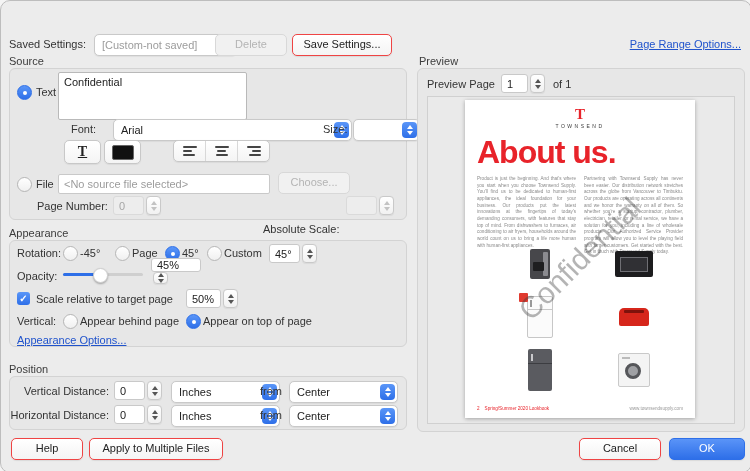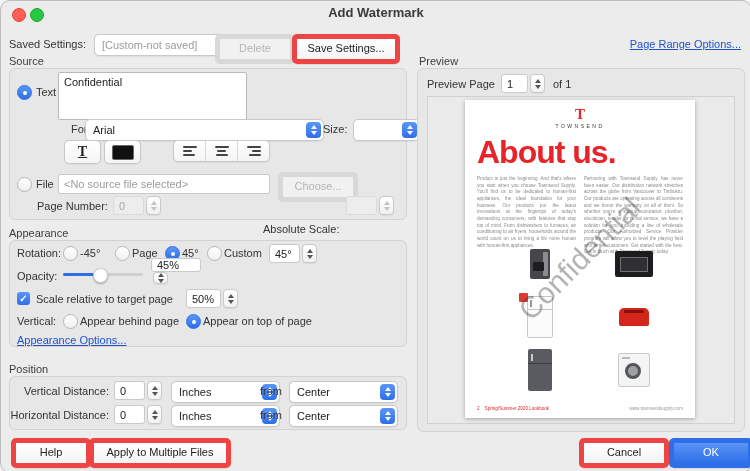--- a/index.html
+++ b/index.html
@@ -5,21 +5,21 @@
   html,body{margin:0;padding:0;background:#f4f4f4;}
   body{width:750px;height:471px;font-family:"Liberation Sans",sans-serif;font-size:11px;color:#222;}
   .window{position:absolute;top:0;left:0;width:750px;height:471px;background:#ececec;border-radius:10px;border:1px solid #bdbdbd;overflow:hidden;}
   .titlebar{position:absolute;top:0;left:0;right:0;height:24px;text-align:center;}
   .title{display:inline-block;line-height:24px;font-weight:bold;font-size:13px;color:#3a3a3a;}
   .dot{position:absolute;top:7px;width:12px;height:12px;border-radius:50%;}
   .label{position:absolute;font-size:11px;color:#333;white-space:nowrap;}
   .section-label{color:#3c3c3c;}
   .muted{color:#9c9c9c;}
   .groupbox{position:absolute;background:#e7e7e7;border:1px solid #d3d3d3;border-radius:6px;}
-  .btn{position:absolute;height:20px;background:linear-gradient(#ffffff,#f4f4f4);border:5px solid #ef4444;border-radius:5px;font-size:11px;color:#222;text-align:center;line-height:18px;box-shadow:0 0.5px 1px rgba(0,0,0,0.08);cursor:default;}
+  .btn{position:absolute;height:20px;background:linear-gradient(#ffffff,#f4f4f4);border:1px solid #ef4444;border-radius:5px;font-size:11px;color:#222;text-align:center;line-height:18px;box-shadow:0 0.5px 1px rgba(0,0,0,0.08);cursor:default;}
   .btn.disabled{color:#b4b4b4;background:#f1f1f1;border-color:#d8d8d8;box-shadow:none;}
   .btn.primary{background:linear-gradient(#5a94f8,var(--accent,#2e6fe8));border-color:var(--accent,#2e6fe8);color:#fff;}
   .link{position:absolute;color:var(--link,#2053cc);text-decoration:underline;font-size:11px;white-space:nowrap;cursor:pointer;}
   .popup{position:absolute;height:20px;background:#fff;border:1px solid #c9c9c9;border-radius:5px;display:flex;align-items:center;padding:0 20px 0 7px;font-size:11px;box-shadow:0 0.5px 1px rgba(0,0,0,0.06);white-space:nowrap;overflow:hidden;}
   .caps{position:absolute;top:2px;right:2px;bottom:2px;width:15px;border-radius:4px;background:linear-gradient(#5a96f8,var(--accent,#2e6fe8));display:flex;flex-direction:column;align-items:center;justify-content:center;gap:2px;}
   .caps i{display:block;width:0;height:0;border-left:3px solid transparent;border-right:3px solid transparent;}
   .caps i.up{border-bottom:4px solid #fff;}
   .caps i.down{border-top:4px solid #fff;}
   .textfield{position:absolute;background:#fff;border:1px solid #c9c9c9;border-radius:2px;display:flex;align-items:center;padding:0 5px;font-size:11px;white-space:nowrap;overflow:hidden;}
   .stepfield{position:absolute;height:19px;display:flex;}
@@ -82,25 +82,20 @@
   .watermark{position:absolute;top:50%;left:50%;transform:translate(-50%,-50%) rotate(-45deg);font-size:30px;color:#3d3d3d;opacity:0.38;white-space:nowrap;z-index:5;}
   .pfooter{position:absolute;bottom:7px;left:12px;right:12px;display:flex;justify-content:space-between;font-size:4.6px;}
   .pfooter .left{color:var(--headline_red,#e8232a);display:flex;gap:5px;}
   .pfooter .right{color:#999;}
 </style>
 </head>
 <body>
 
 <div class="window">
 
-  <div class="titlebar">
-    <span class="dot" style="left:11px;background:#ff5f57;border:0.5px solid #e0443e;"></span>
-    <span class="dot" style="left:29px;background:#28c840;border:0.5px solid #1aab29;"></span>
-    <span class="title">Add Watermark</span>
-  </div>
 
   <span class="label" style="left:8px;top:37px;">Saved Settings:</span>
   <div class="popup" style="left:93px;top:33px;width:114px;">
     <span class="muted">[Custom-not saved]</span>
     <span class="caps">
         <i class="up"></i>
         <i class="down"></i>
       </span>
   </div>
   <div class="btn disabled" style="left:214px;top:33px;width:70px;">Delete</div>
@@ -108,21 +103,21 @@
   <a class="link" style="right:10px;top:37px;">Page Range Options...</a>
 
   <span class="label section-label" style="left:8px;top:54px;">Source</span>
   <div class="groupbox" style="left:8px;top:67px;width:396px;height:150px;"></div>
 
   <span class="radio on" style="left:16px;top:84px;"></span>
   <span class="label" style="left:35px;top:85px;">Text</span>
   <textarea class="watermark-textarea" style="left: 57px; top: 71px; width: 177px; height: 40px;">Confidential</textarea>
 
   <span class="label" style="left:70px;top:122px;">Font:</span>
-  <div class="popup" style="left:84px;top:118px;width:210px;">
+  <div class="popup" style="left:112px;top:118px;width:210px;">
     <span>Arial</span>
     <span class="caps">
         <i class="up"></i>
         <i class="down"></i>
       </span>
   </div>
   <span class="label" style="left:322px;top:122px;">Size:</span>
   <div class="popup" style="left:352px;top:118px;width:38px;">
     <span></span>
     <span class="caps">

